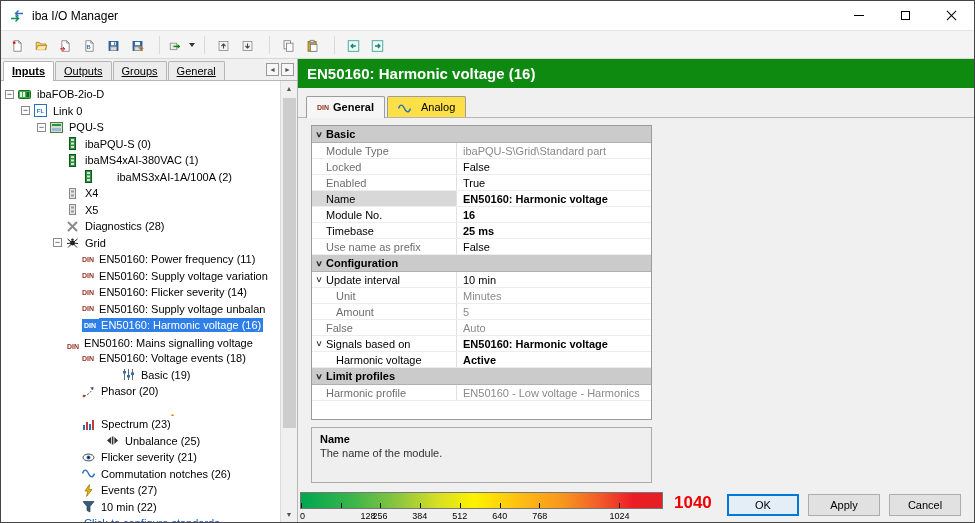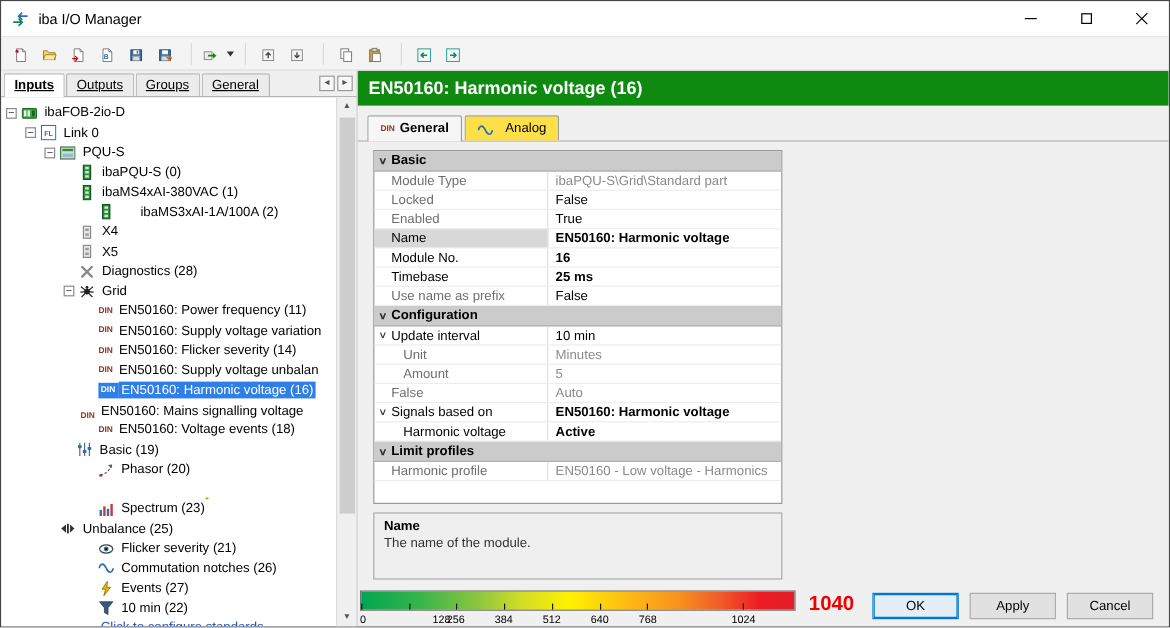--- a/index.html
+++ b/index.html
@@ -394,21 +394,21 @@
         <div class="trow" style="padding-left: 53px; align-items: flex-end;">
           <span class="expsp"></span>
           <span class="din">DIN</span>
           <span class="tlabel">EN50160: Mains signalling voltage</span>
         </div>
         <div class="trow" style="padding-left: 68px;">
           <span class="expsp"></span>
           <span class="din">DIN</span>
           <span class="tlabel">EN50160: Voltage events (18)</span>
         </div>
-        <div class="trow" style="padding-left: 50px;">
+        <div class="trow" style="padding-left: 108px;">
           <span class="expsp"></span>
           <span class="ti">
             <svg width="13" height="13" viewBox="0 0 13 13">
               <path d="M2.5 1v11M6.5 1v11M10.5 1v11" stroke="#666"></path>
               <rect x="1" y="3" width="3" height="2.5" fill="#2a6fbb"></rect>
               <rect x="5" y="7" width="3" height="2.5" fill="#2a6fbb"></rect>
               <rect x="9" y="4.5" width="3" height="2.5" fill="#2a6fbb"></rect>
             </svg>
           </span>
           <span class="tlabel">Basic (19)</span>
@@ -439,21 +439,21 @@
           <span class="ti">
             <svg width="13" height="13" viewBox="0 0 13 13">
               <rect x="1" y="7" width="2" height="5" fill="#2a6fbb"></rect>
               <rect x="4" y="4" width="2" height="8" fill="#c23b3b"></rect>
               <rect x="7" y="6" width="2" height="6" fill="#2a6fbb"></rect>
               <rect x="10" y="2" width="2" height="10" fill="#c23b3b"></rect>
             </svg>
           </span>
           <span class="tlabel">Spectrum (23)</span>
         </div>
-        <div class="trow" style="padding-left: 36px;">
+        <div class="trow" style="padding-left: 92px;">
           <span class="expsp"></span>
           <span class="ti">
             <svg width="13" height="13" viewBox="0 0 13 13">
               <path d="M1 6.5L5 3v7z" fill="#333"></path>
               <rect x="5.8" y="2.5" width="1.6" height="8" fill="#333"></rect>
               <path d="M12 6.5L8.4 3v7z" fill="#333"></path>
             </svg>
           </span>
           <span class="tlabel">Unbalance (25)</span>
         </div>

